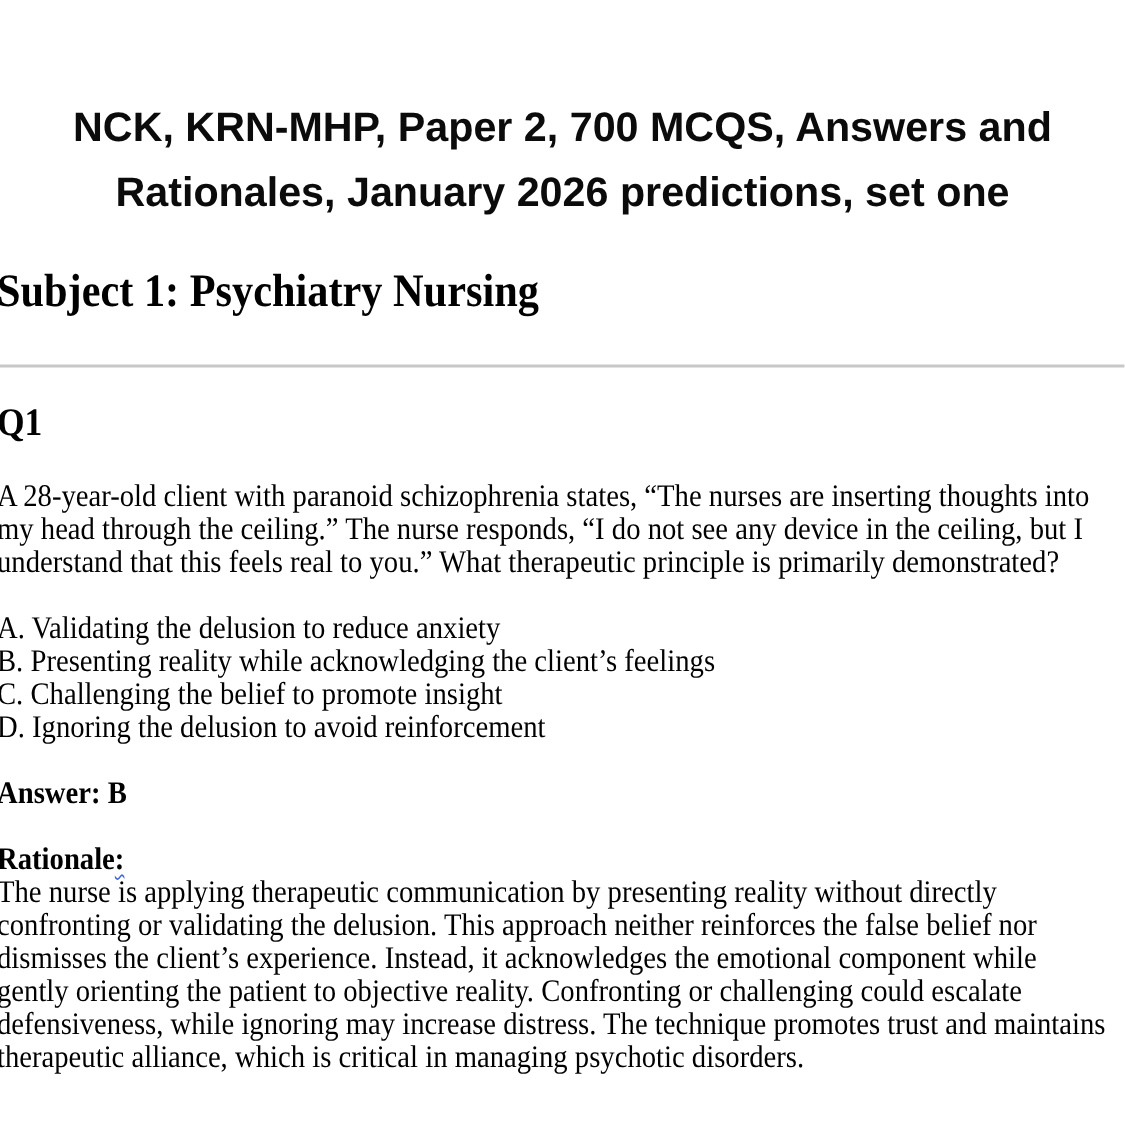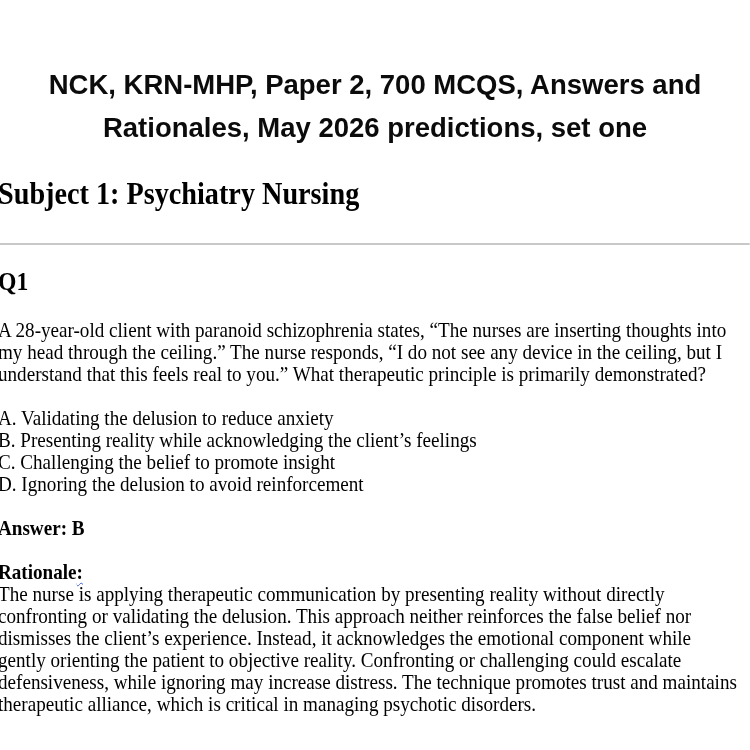--- a/index.html
+++ b/index.html
@@ -72,21 +72,21 @@
     text-underline-offset: 3px;
   }
 </style>
 </head>
 <body>
 
 <div class="page">
 
   <header class="doc-title">
     <div class="title-line">NCK, KRN-MHP, Paper 2, 700 MCQS, Answers and</div>
-    <div class="title-line">Rationales, May 2026 predictions, set one</div>
+    <div class="title-line">Rationales, January 2026 predictions, set one</div>
   </header>
 
   <div class="condensed">
 
     <h2 class="subject">Subject 1: Psychiatry Nursing</h2>
 
     <div class="rule"></div>
 
     <h3 class="qnum">Q1</h3>
 

